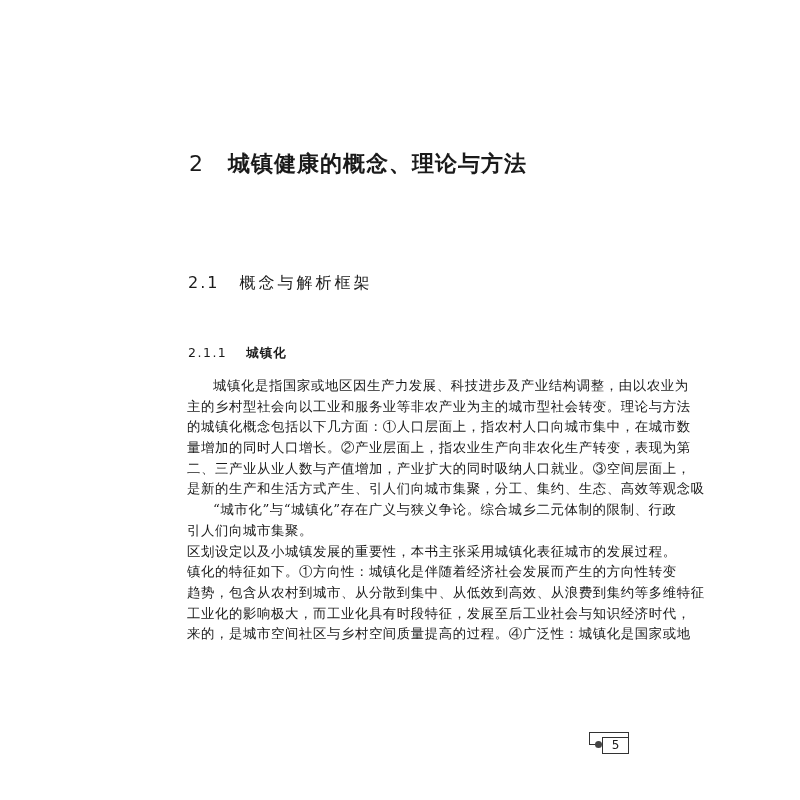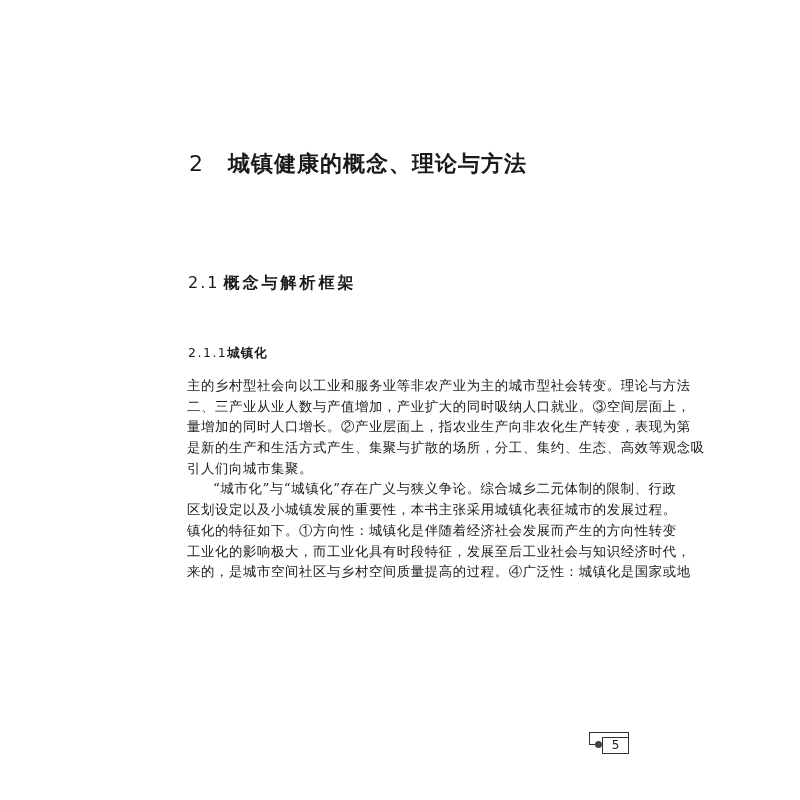--- a/index.html
+++ b/index.html
@@ -39,38 +39,38 @@
     position: absolute;
     left: 188px;
     top: 272px;
     font-family: "DejaVu Sans", "Liberation Sans", sans-serif;
     font-size: 16px;
     white-space: nowrap;
     line-height: 22px;
   }
   .section-title .num {
     letter-spacing: 2px;
-    margin-right: 4px;
+    margin-right: 20px;
   }
   .section-title .txt {
-    font-weight: bold;
+    font-weight: normal;
     letter-spacing: 3px;
   }
   .subsection-title {
     position: absolute;
     left: 188px;
     top: 344px;
     font-family: "DejaVu Sans", "Liberation Sans", sans-serif;
     font-size: 12.5px;
     white-space: nowrap;
     line-height: 18px;
   }
   .subsection-title .num {
     letter-spacing: 1.5px;
-    margin-right: 0;
+    margin-right: 19px;
   }
   .subsection-title .txt {
     font-weight: bold;
     letter-spacing: 1px;
     font-family: Liberation Mono, monospace;
   }
   .body {
     position: absolute;
     left: 187px;
     top: 376px;
@@ -150,28 +150,31 @@
 
   <div class="section-title">
     <span class="num">2.1</span><span class="txt">概念与解析框架</span>
   </div>
 
   <div class="subsection-title">
     <span class="num">2.1.1</span><span class="txt">城镇化</span>
   </div>
 
   <div class="body">
+    <div class="line indent">城镇化是指国家或地区因生产力发展、科技进步及产业结构调整，由以农业为</div>
     <div class="line">主的乡村型社会向以工业和服务业等非农产业为主的城市型社会转变。理论与方法</div>
+    <div class="line">的城镇化概念包括以下几方面：①人口层面上，指农村人口向城市集中，在城市数</div>
+    <div class="line">量增加的同时人口增长。②产业层面上，指农业生产向非农化生产转变，表现为第</div>
     <div class="line">二、三产业从业人数与产值增加，产业扩大的同时吸纳人口就业。③空间层面上，</div>
-    <div class="line">量增加的同时人口增长。②产业层面上，指农业生产向非农化生产转变，表现为第</div>
-    <div class="line">是新的生产和生活方式产生、集聚与扩散的场所，分工、集约、生态、高效等观念吸</div>
+    <div class="line">是新的生产和生活方式产生、引人们向城市集聚，分工、集约、生态、高效等观念吸</div>
+    <div class="line indent">“城市化”与“城镇化”存在广义与狭义争论。综合城乡二元体制的限制、行政</div>
     <div class="line last">引人们向城市集聚。</div>
-    <div class="line indent">“城市化”与“城镇化”存在广义与狭义争论。综合城乡二元体制的限制、行政</div>
     <div class="line">区划设定以及小城镇发展的重要性，本书主张采用城镇化表征城市的发展过程。</div>
     <div class="line">镇化的特征如下。①方向性：城镇化是伴随着经济社会发展而产生的方向性转变</div>
+    <div class="line">趋势，包含从农村到城市、从分散到集中、从低效到高效、从浪费到集约等多维特征</div>
     <div class="line">工业化的影响极大，而工业化具有时段特征，发展至后工业社会与知识经济时代，</div>
     <div class="line">来的，是城市空间社区与乡村空间质量提高的过程。④广泛性：城镇化是国家或地</div>
   </div>
 
   <div class="pageno-wrap">
     <div class="bracket"></div>
     <div class="bracket-foot"></div>
     <div class="dot"></div>
     <div class="pagebox">5</div>
   </div>

